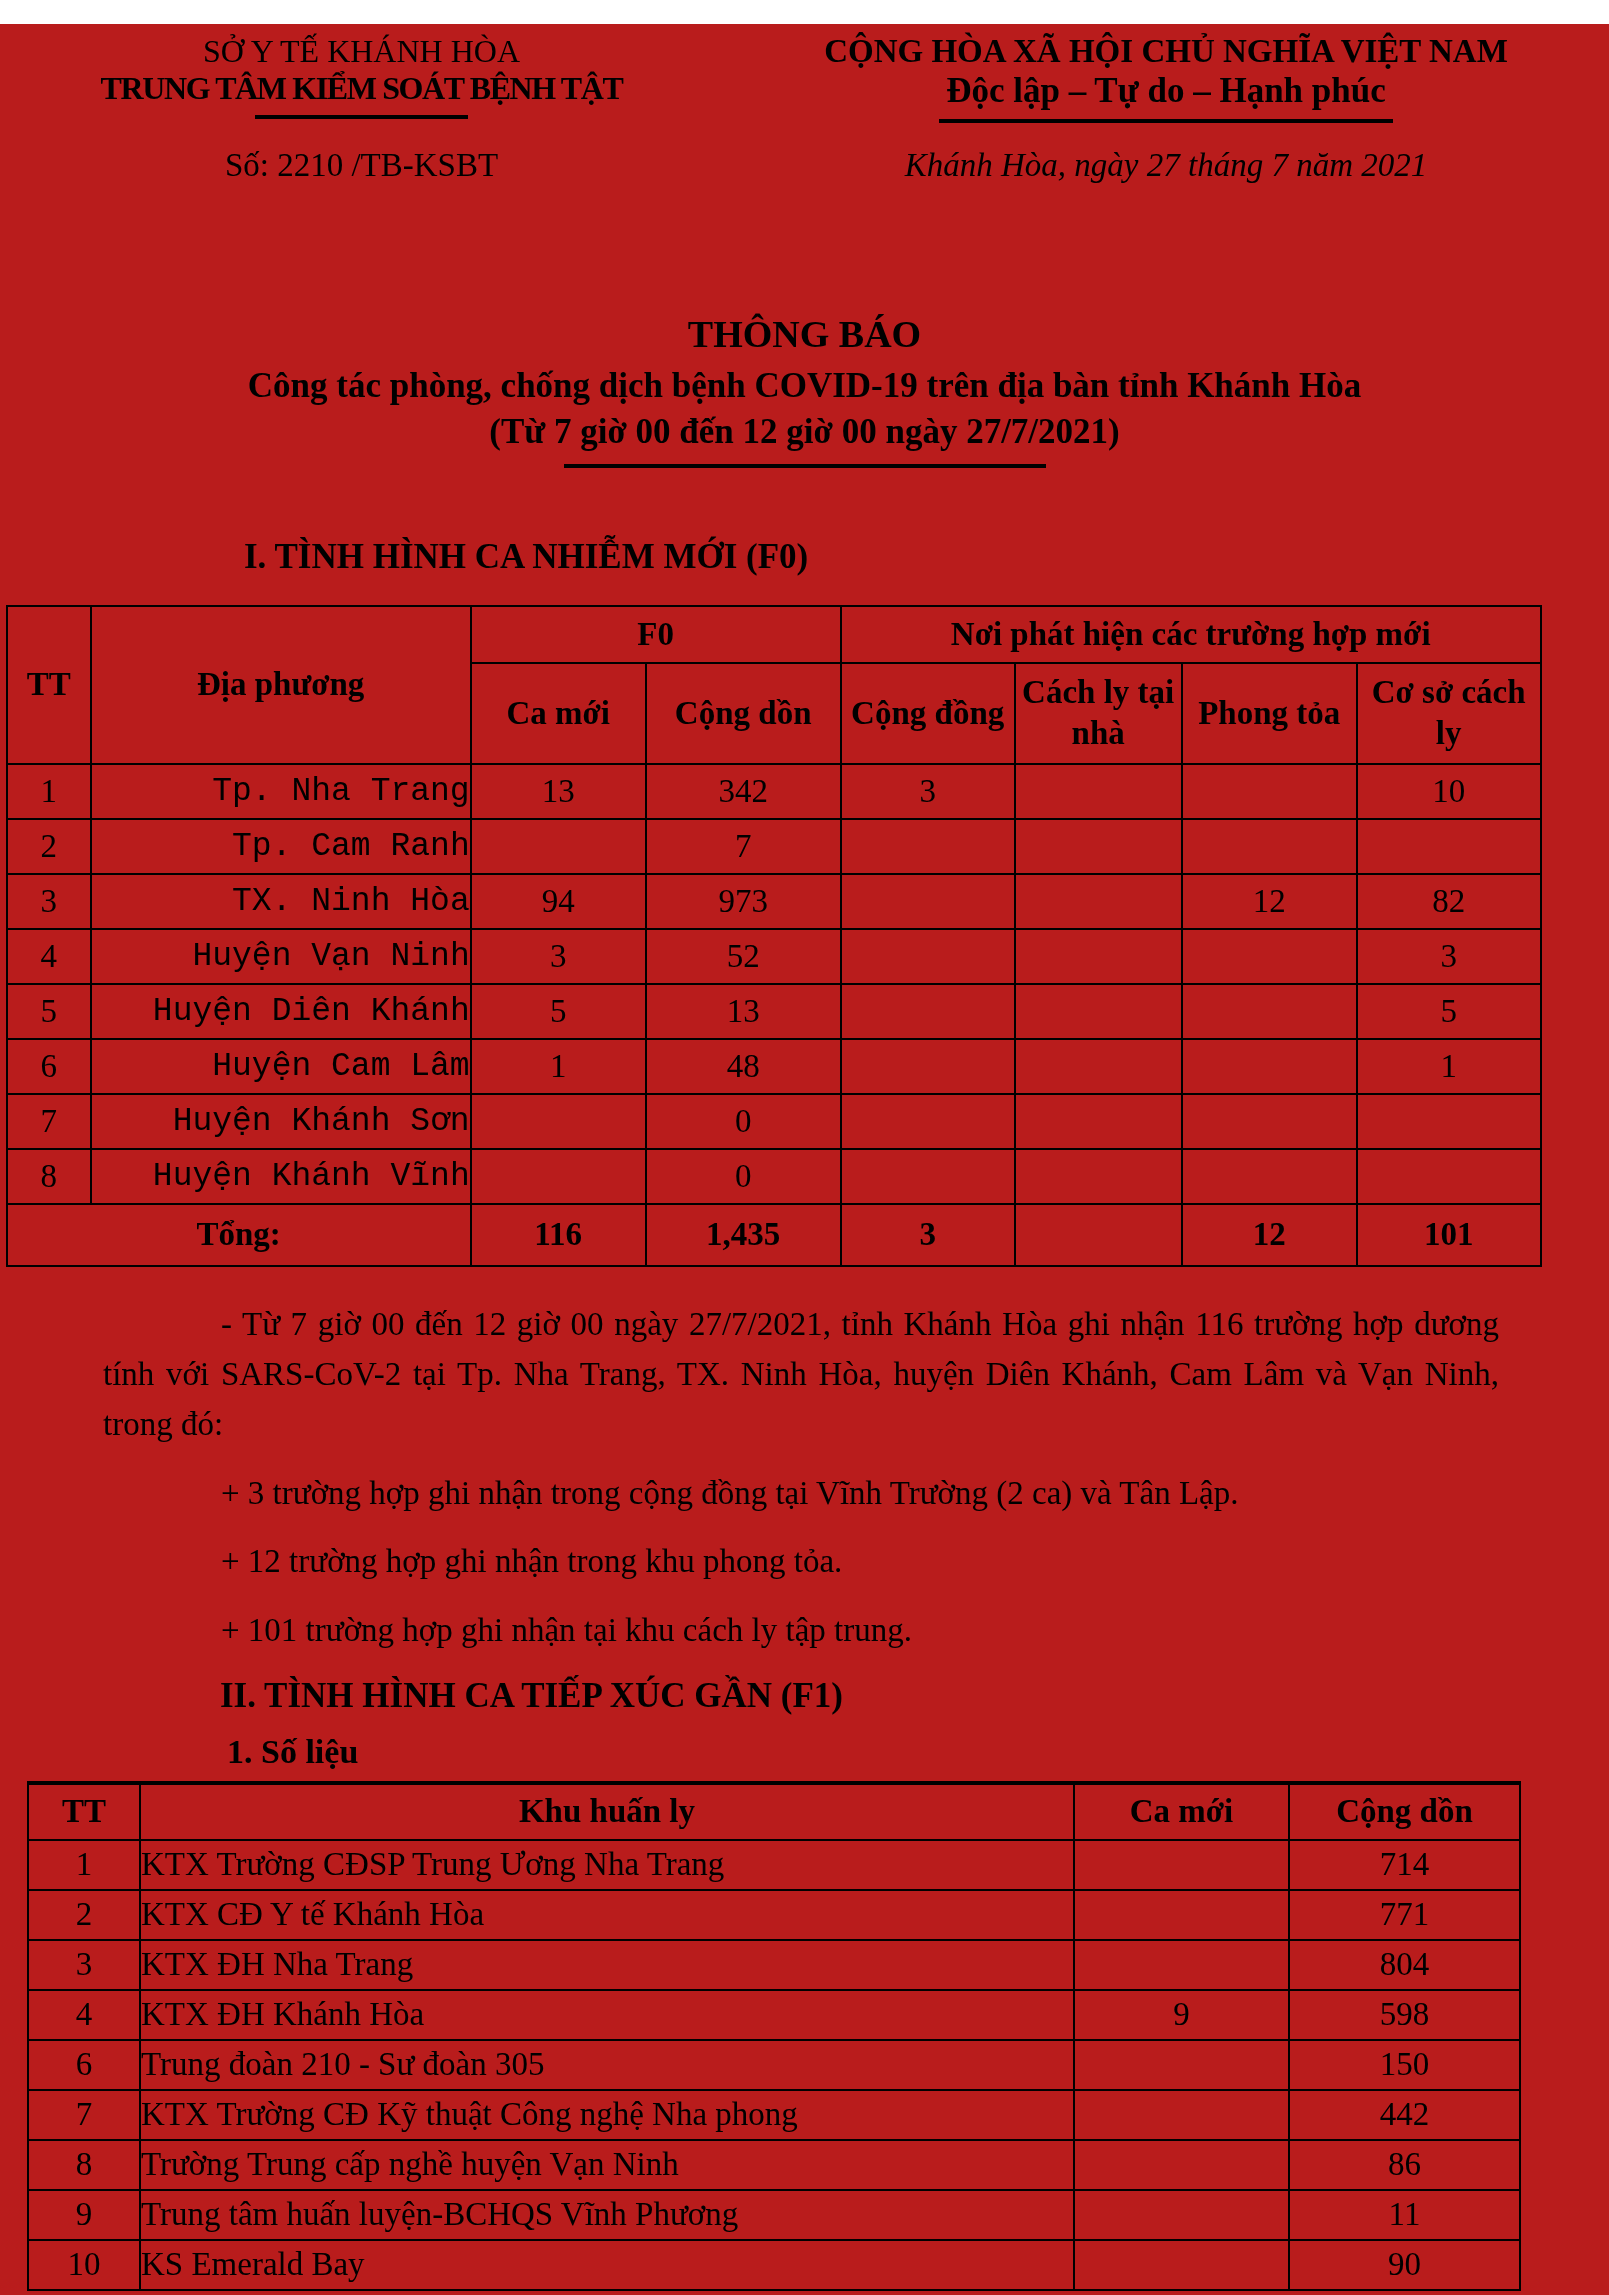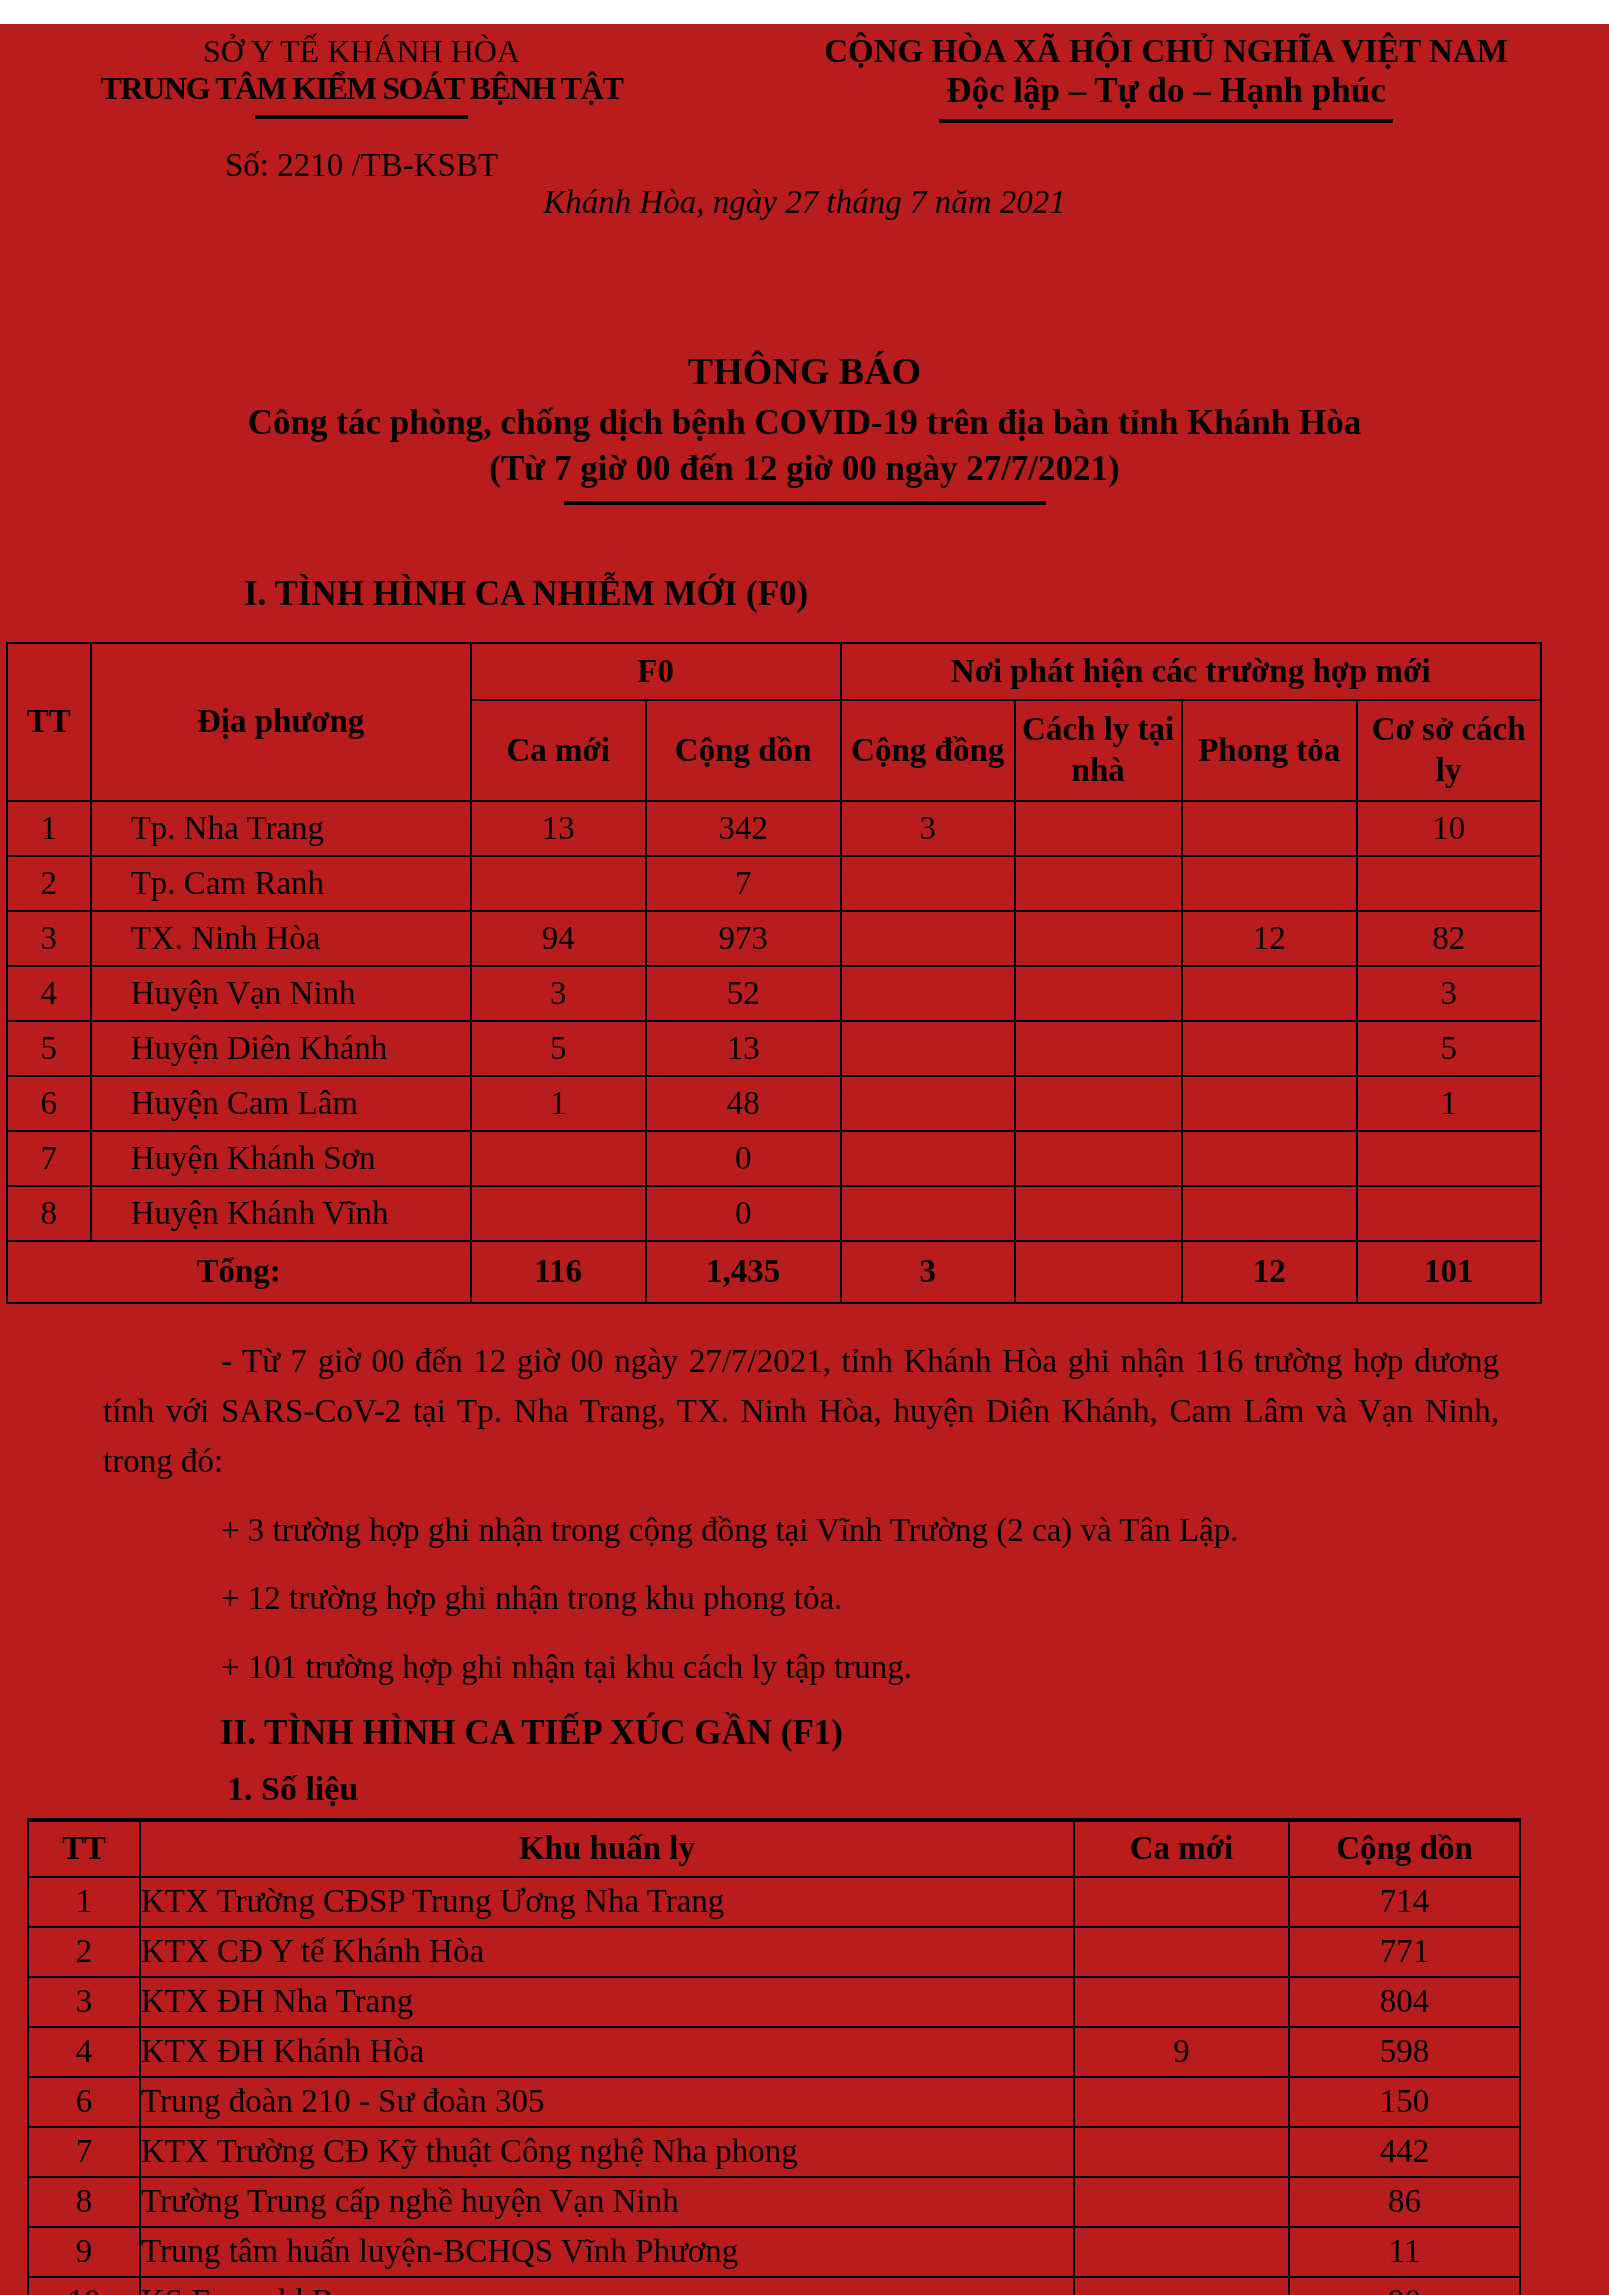--- a/index.html
+++ b/index.html
@@ -14,21 +14,21 @@
   
   .hdr { display:flex; padding-top:8.5px; }
   .hdr-left  { width:723px; text-align:center; }
   .hdr-right { flex:1; text-align:center; }
   .hl1 { font-size:32px; }
   .hl2 { font-size:32px; font-weight:bold; letter-spacing:-1.4px; }
   .hr1 { font-size:33px; font-weight:bold; }
   .hr2 { font-size:35px; font-weight:bold; margin-top:1.4px; }
   .rule-s { width:213px; height:3.5px; background:#000; margin:8.5px auto 0; }
   .rule-m { width:454px; height:3.5px; background:#000; margin:8.5px auto 0; }
-  .hdr2 { display:flex; margin-top:24px;flex-direction:column; }
+  .hdr2 { display:flex; margin-top:24px; }
   .doc-num { width:723px; text-align:center; font-size:33px; }
   .date-line { flex:1; text-align:center; font-size:33px; font-style:italic; }
   
   .title-block { margin-top:128px; text-align:center; }
   .t1 { font-size:38px; font-weight:bold; }
   .t2 { font-size:35px; font-weight:bold; margin-top:10px; }
   .t3 { font-size:35px; font-weight:bold; margin-top:5.7px; }
   .title-rule { width:482px; height:3.5px; background:#000; margin:12.8px auto 0; }
   
   .sec-h { font-size:35px; font-weight:bold; }
@@ -36,21 +36,21 @@
   .h-ii { margin:21px 0 0 220px; }
   .h-sub { font-size:34px; font-weight:bold; margin:17px 0 0 227px; }
   
   table { border-collapse:collapse; table-layout:fixed; }
   td,th { border:2.1px solid #000; font-size:33px; text-align:center; vertical-align:middle; padding:0; overflow:hidden; white-space:nowrap; }
   th { font-weight:bold;border-radius:22px; }
   .tbl-f0 { margin:28px 0 0 5.7px; border:2.8px solid #000; }
   .tbl-f0 .hrow1 th { height:55px; }
   .tbl-f0 .hrow2 th { height:99px; line-height:1.25; white-space:normal; }
   .tbl-f0 tbody td { height:53px; }
-  .tbl-f0 td.dist { text-align:left; padding-left:39px; }
+  .tbl-f0 td.dist { text-align:right; padding-left:39px;font-family:Liberation Mono, monospace; }
   .tbl-f0 .trow td { height:60px; font-weight:bold; }
   .tbl-f1 { margin:10px 0 0 27px; border:2.8px solid #000; border-top-width:4.3px; }
   .tbl-f1 thead th { height:54px; }
   .tbl-f1 tbody td { height:48px; }
   .tbl-f1 td.area { text-align:left; }
   
   .para {
     margin:32px 110px 0 103px;
     font-size:33px; line-height:1.52;
     text-align:justify; text-indent:118px;

